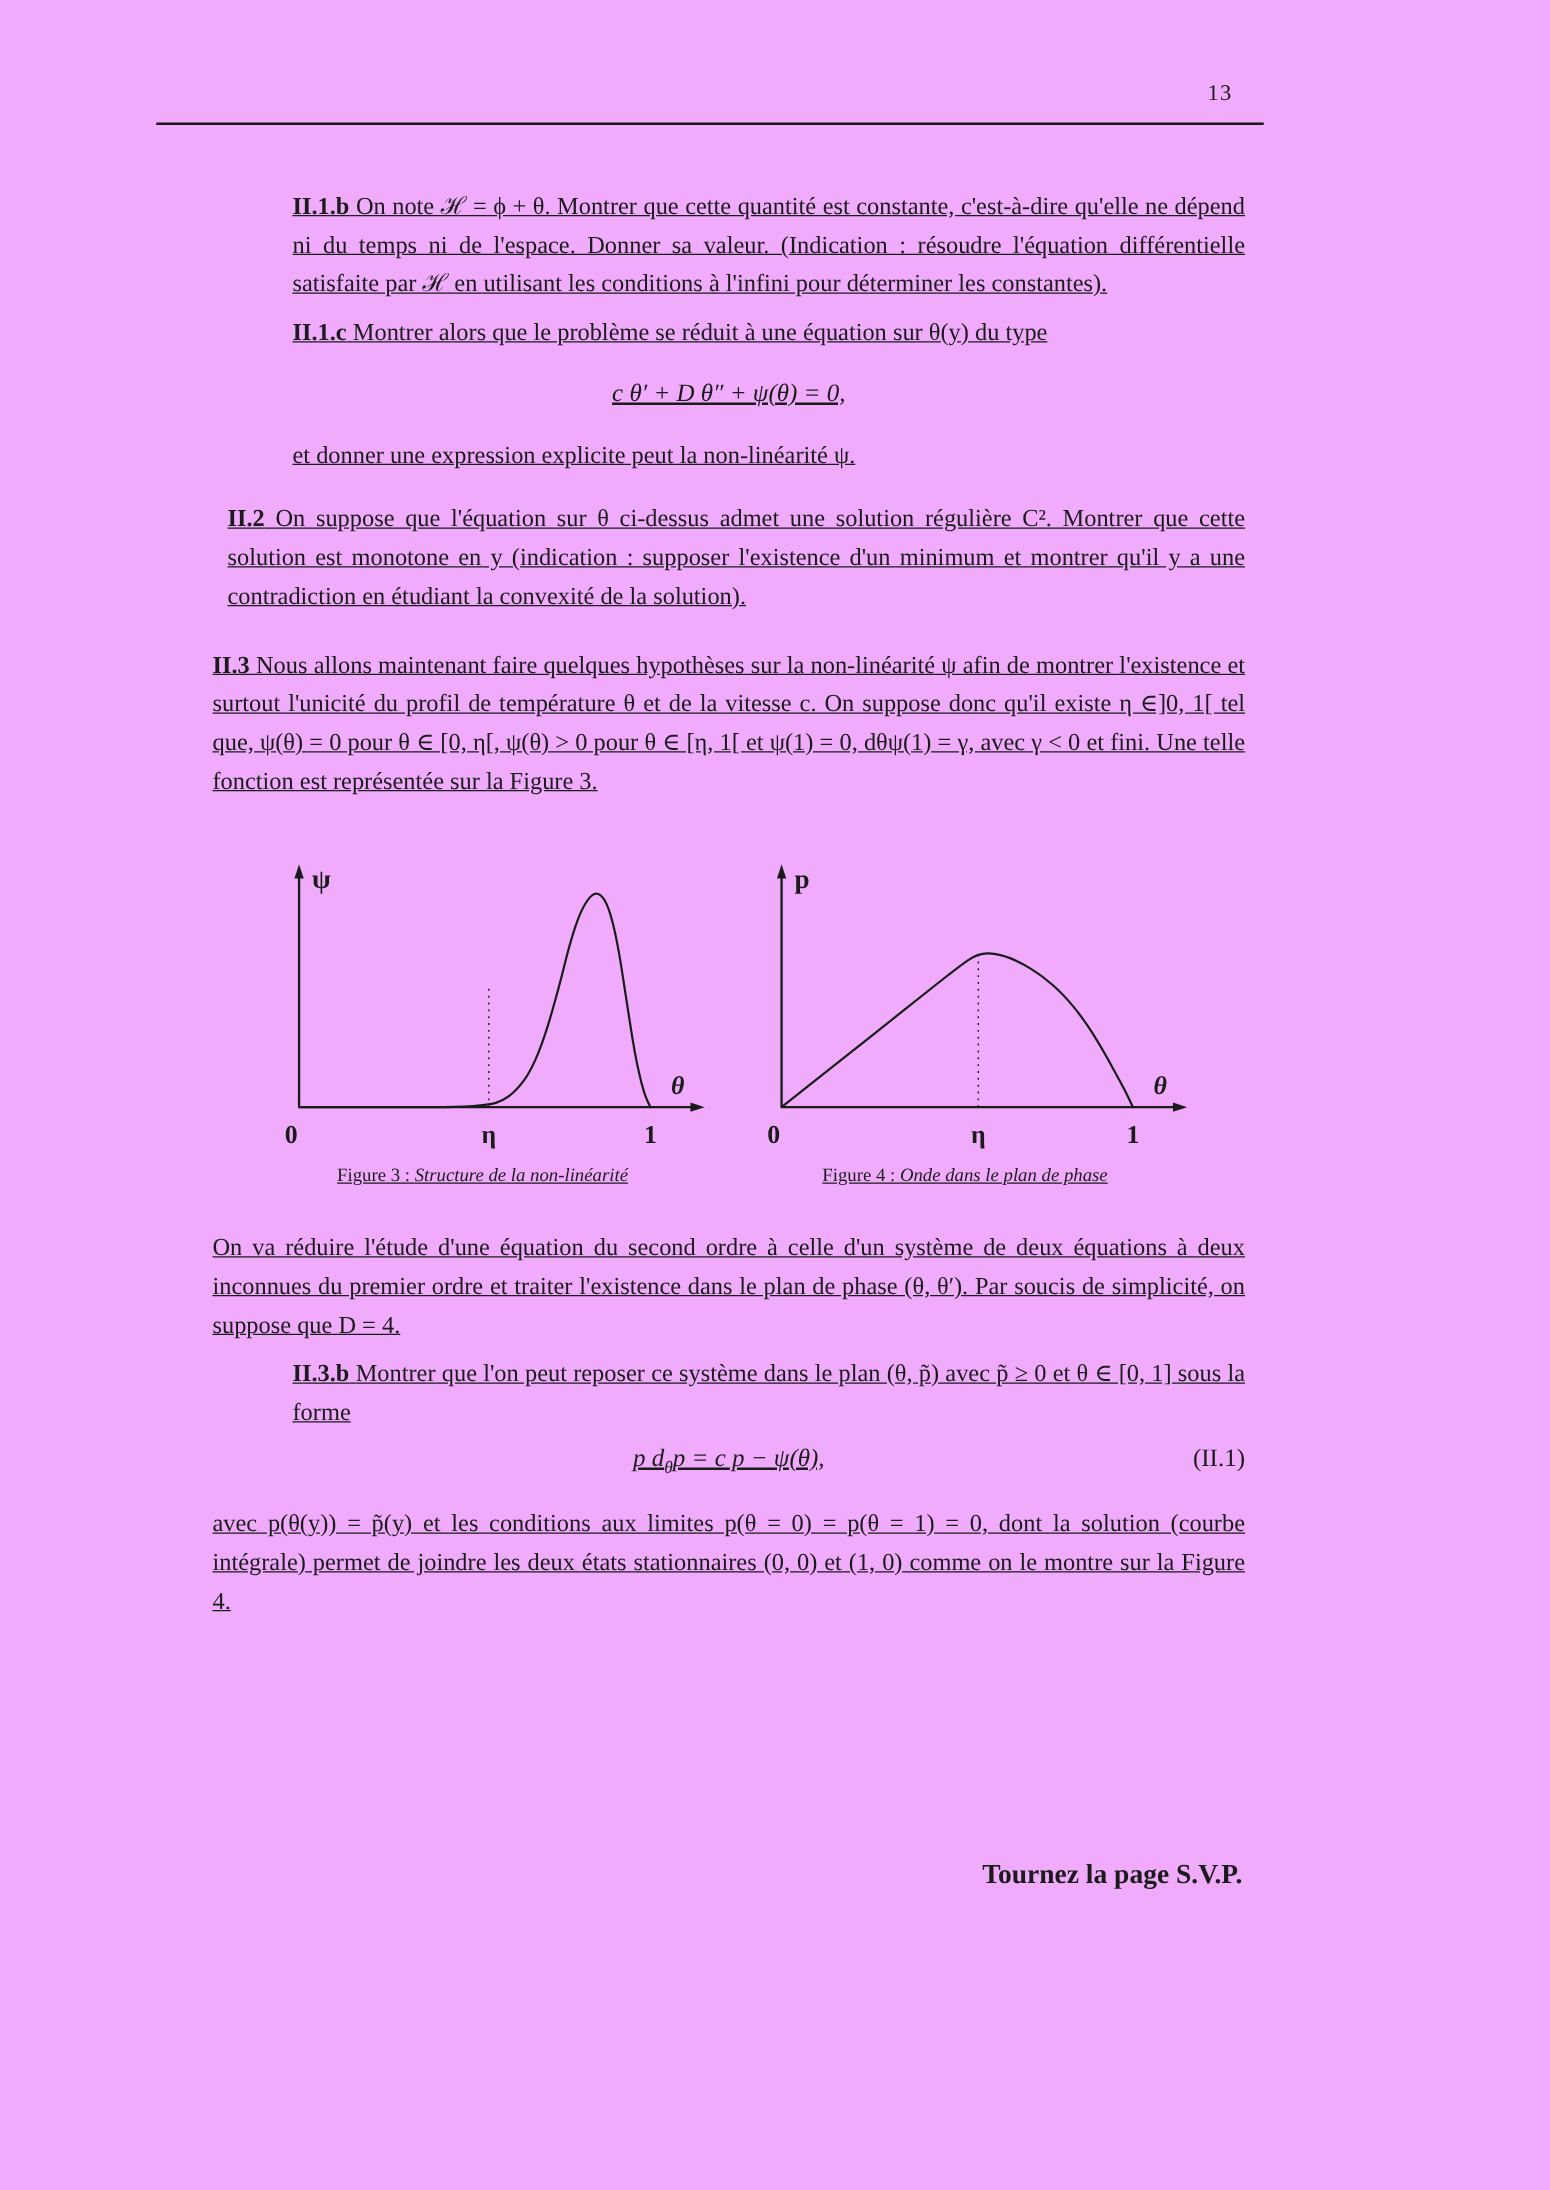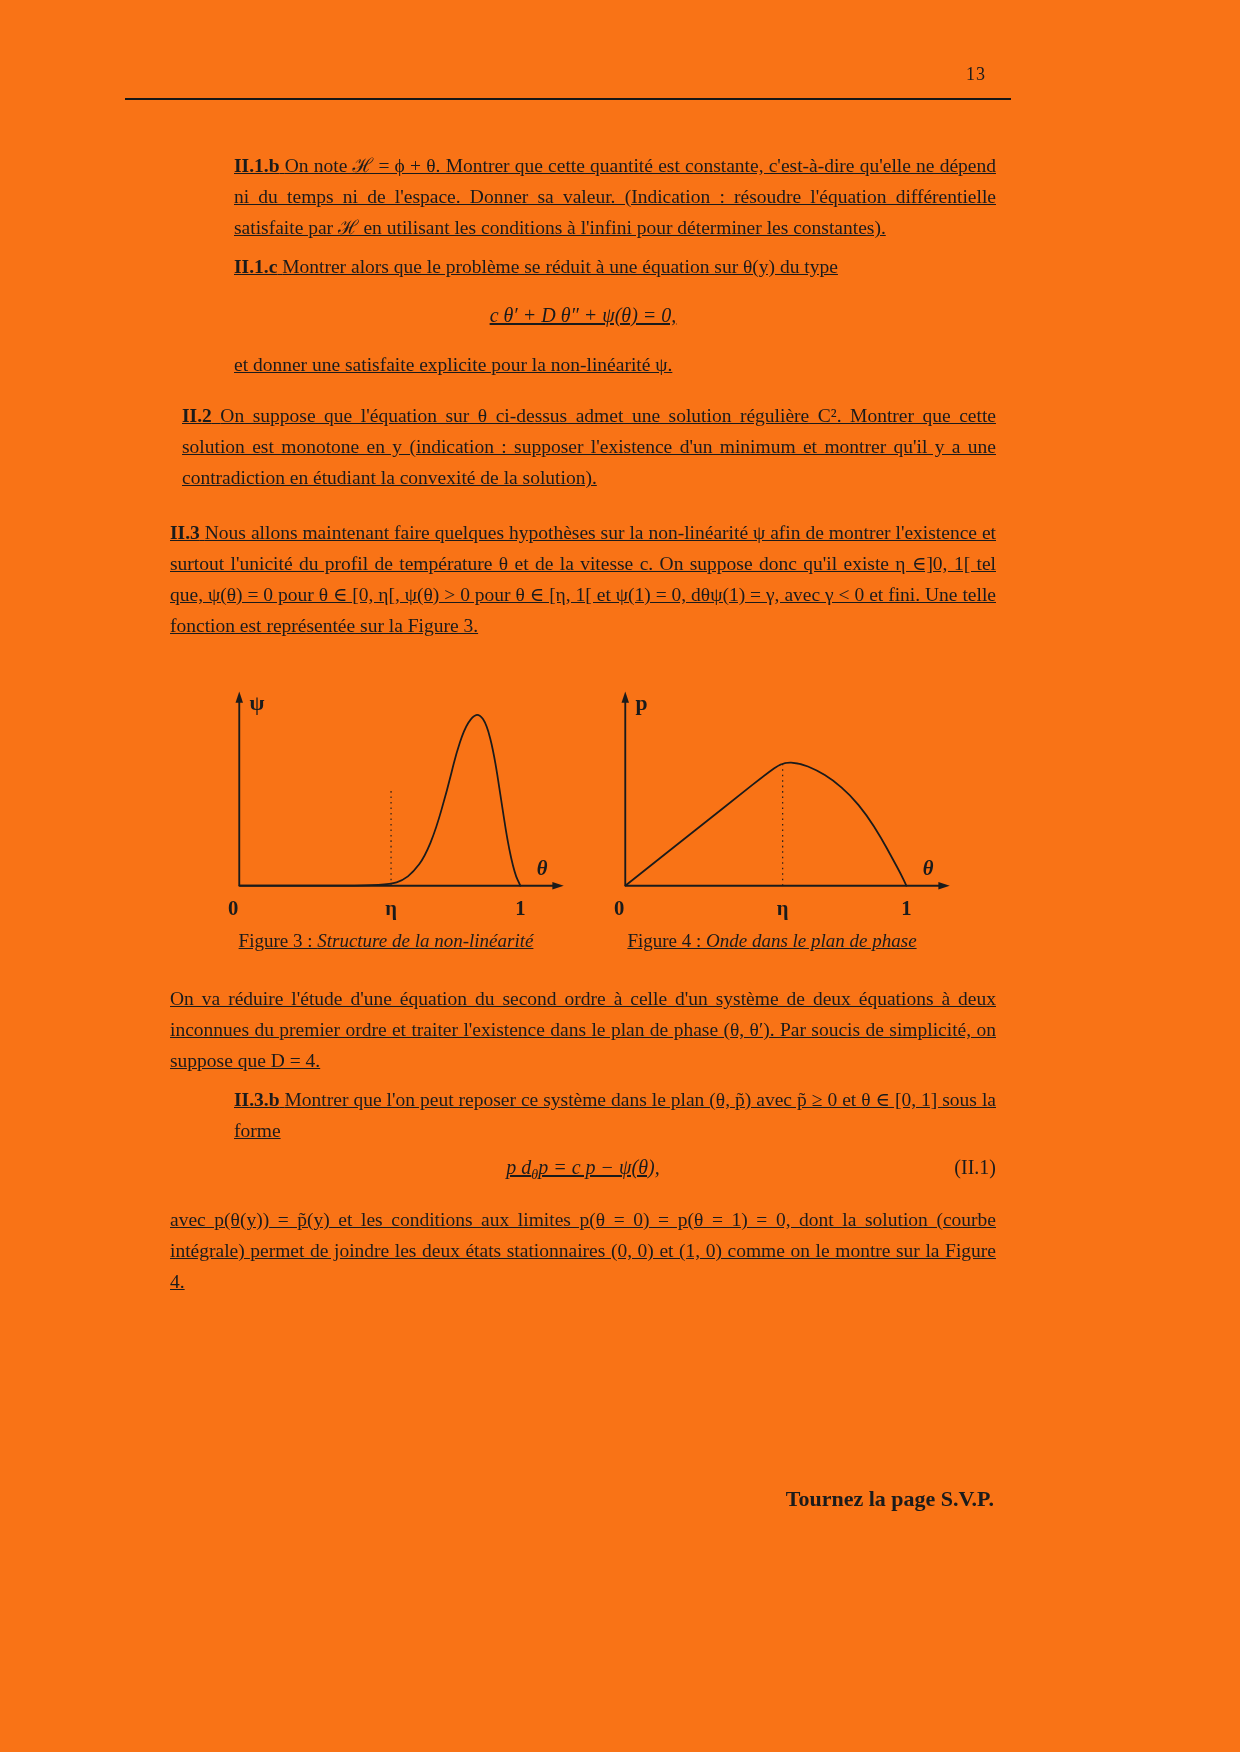--- a/index.html
+++ b/index.html
@@ -1,38 +1,38 @@
 <!DOCTYPE html>
 <html lang="fr"><head>
 <meta charset="utf-8">
 <style>
   * { margin:0; padding:0; box-sizing:border-box; }
   html,body { background:#e9e9e7; }
   body { width:1240px; height:1752px; }
   .page {
-    position:relative; width:1240px; height:1752px; background:#f97316;
+    position:relative; width:1240px; height:1752px; background:#f0abfc;
     color:#1b1b1b; font-family:"Liberation Serif","DejaVu Serif",serif;
     overflow:hidden;
   }
   .page-number { position:absolute; top:64px; left:966px; font-size:18px; letter-spacing:1px; }
   .rule { position:absolute; top:98px; left:125px; width:886px; border-top:2px solid #171717; }
   .content { position:absolute; top:150px; left:170px; width:826px; font-size:19.5px; line-height:31px; text-align:justify;text-decoration:underline; }
   p.para { margin-top:14px; }
   p.first { margin-top:0; }
   p.sub { margin-left:64px; }
   p.tight { margin-top:8px; }
   b.seclabel { font-weight:700; }
   .equation { text-align:center; font-style:italic; margin:18px 0; font-size:20px; }
   .eqrow { position:relative; }
   .eqtag { position:absolute; right:0; top:0; font-style:normal; }
   .equation sub { font-size:14px; }
   .figures { display:flex; gap:14px; margin:40px 0 24px 30px; }
   .figure { width:372px; }
   .fig-svg { width:372px; height:240px; display:block; }
-  .caption { text-align:center; margin-top:8px; font-size:19px; line-height:24px; }
+  .caption { text-align:center; margin-top:8px; font-size:15px; line-height:24px; }
   .caption .cap-title { font-style:italic; }
   .axis { stroke:#1b1b1b; stroke-width:1.8; fill:none; }
   .axisfill { fill:#1b1b1b; }
   .curve { fill:none; stroke:#1b1b1b; stroke-width:1.7; stroke-linecap:round; }
   .dotted { stroke:#1b1b1b; stroke-width:1.1; stroke-dasharray:1.5 3.8; }
   .tick { font:700 20px "Liberation Serif",serif; text-anchor:middle; fill:#1b1b1b; }
   .ylab { font:700 21px "Liberation Serif",serif; fill:#1b1b1b; }
   .xlab { font:italic 700 20px "Liberation Serif",serif; fill:#1b1b1b; }
   .footer { position:absolute; top:1486px; right:246px; font-weight:700; font-size:22px; }
 </style>
@@ -45,21 +45,21 @@
   <div class="rule"></div>
 
   <div class="content">
 
     <p class="para first sub"><b class="seclabel">II.1.b</b> <span>On note ℋ = ϕ + θ. Montrer que cette quantité est constante, c'est-à-dire qu'elle ne dépend ni du temps ni de l'espace. Donner sa valeur. (Indication : résoudre l'équation différentielle satisfaite par ℋ en utilisant les conditions à l'infini pour déterminer les constantes).</span></p>
 
     <p class="para tight sub"><b class="seclabel">II.1.c</b> <span>Montrer alors que le problème se réduit à une équation sur θ(y) du type</span></p>
 
     <div class="equation">c θ′ + D θ″ + ψ(θ) = 0,</div>
 
-    <p class="para tight sub">et donner une satisfaite explicite pour la non-linéarité ψ.</p>
+    <p class="para tight sub">et donner une expression explicite peut la non-linéarité ψ.</p>
 
     <p class="para" style="margin-top:20px;margin-left:12px;"><b class="seclabel">II.2</b> <span>On suppose que l'équation sur θ ci-dessus admet une solution régulière C². Montrer que cette solution est monotone en y (indication : supposer l'existence d'un minimum et montrer qu'il y a une contradiction en étudiant la convexité de la solution).</span></p>
 
     <p class="para" style="margin-top:24px;"><b class="seclabel">II.3</b> <span>Nous allons maintenant faire quelques hypothèses sur la non-linéarité ψ afin de montrer l'existence et surtout l'unicité du profil de température θ et de la vitesse c. On suppose donc qu'il existe η ∈]0, 1[ tel que, ψ(θ) = 0 pour θ ∈ [0, η[, ψ(θ) &gt; 0 pour θ ∈ [η, 1[ et ψ(1) = 0, dθψ(1) = γ, avec γ &lt; 0 et fini. Une telle fonction est représentée sur la Figure 3.</span></p>
 
     <div class="figures">
 
       <div class="figure">
         <svg class="fig-svg" viewBox="0 0 360 232" xmlns="http://www.w3.org/2000/svg">
           <line class="axis" x1="38" y1="198" x2="344" y2="198"></line>

